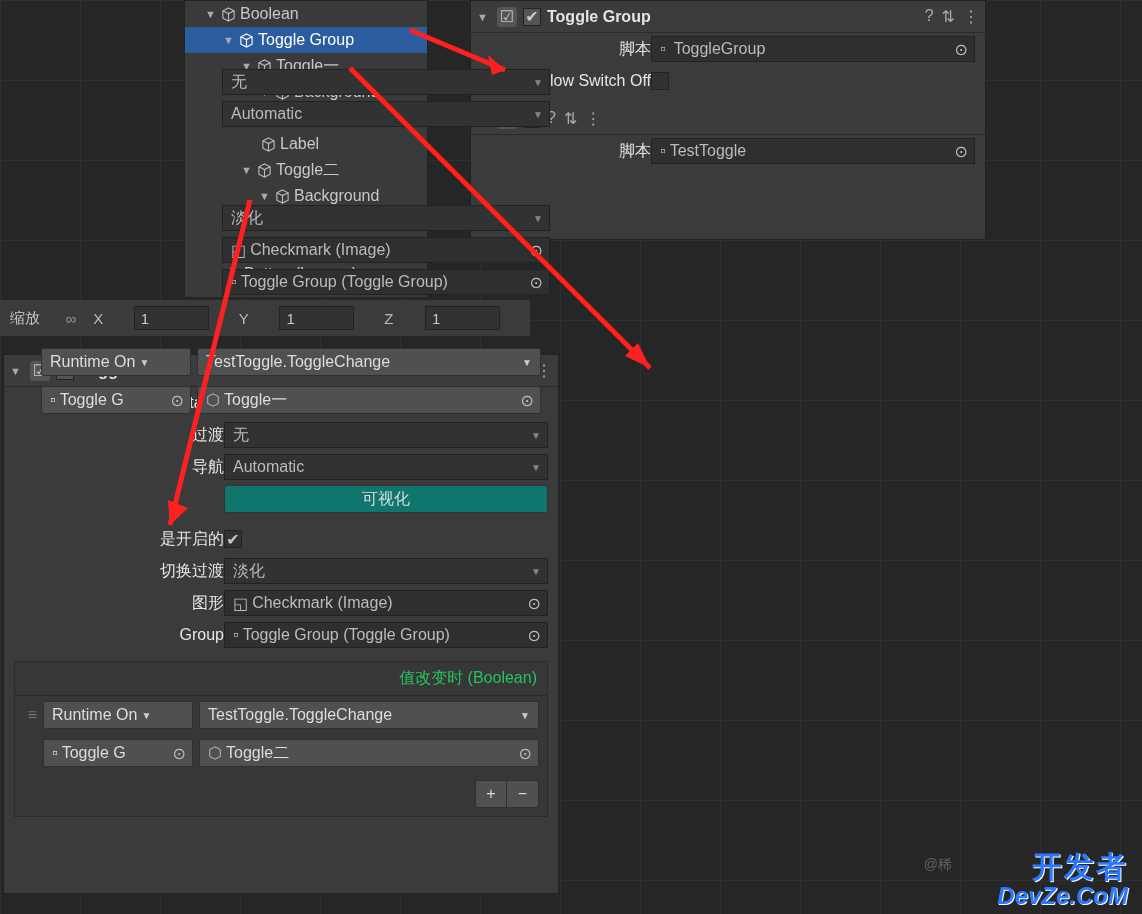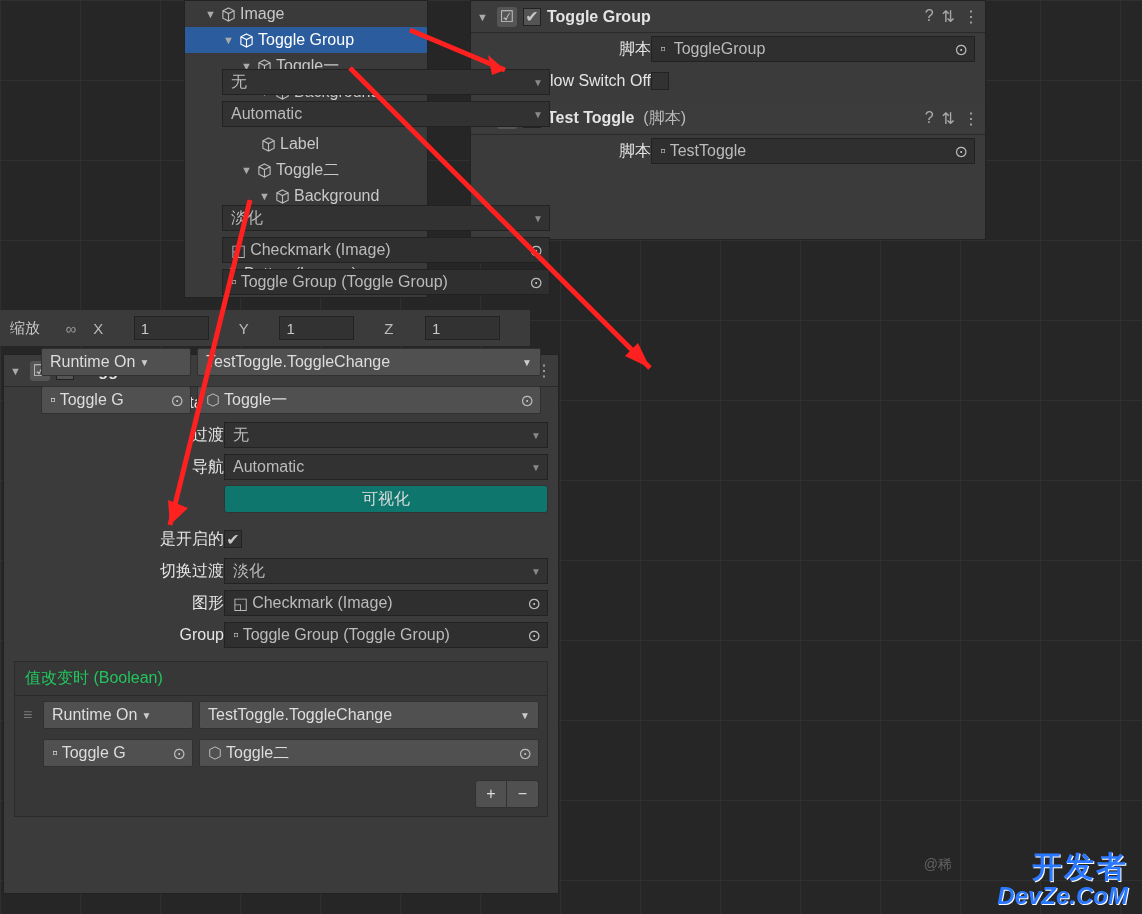--- a/index.html
+++ b/index.html
@@ -37,31 +37,31 @@
 .fieldbox { flex:1; height:26px; background:#323232; border:1px solid #222; display:flex; align-items:center; padding:0 8px; color:#bbb; position:relative; }
 .fieldbox .dd { position:absolute; right:6px; color:#888; font-size:10px; }
 .fieldbox.ref { background:#2f2f2f; }
 .btnwide { flex:1; height:28px; background:#0f766e; border:1px solid #333; border-radius:3px; display:flex; align-items:center; justify-content:center; color:#ddd; cursor:pointer; }
 .cbsmall { width:18px; height:18px; background:#323232; border:1px solid #222; display:flex; align-items:center; justify-content:center; }
 
 
 #rtop { left:470px; top:0; width:516px; height:240px; }
 
 
-.midstrip { position:absolute; left:0; top:310px; width:530px; height:36px; background:#3b3b3b; display:flex; align-items:center; padding-left:10px; font-size:15px; }
+.midstrip { position:absolute; left:0; top:300px; width:530px; height:36px; background:#3b3b3b; display:flex; align-items:center; padding-left:10px; font-size:15px; }
 .midstrip .sl { width:44px; color:#bbb; }
 .midstrip .numbox { width:80px; height:24px; background:#323232; border:1px solid #222; display:flex; align-items:center; padding:0 6px; margin-right:30px; }
 
 
 #linsp { left:3px; top:354px; width:556px; height:540px; }
 
 #rinsp { left:572px; top:282px; width:562px; height:560px; border:2px solid #4285f0; border-radius:2px; background:#3b3b3b; }
 
 
-.evbox { margin:10px; border:1px solid #2a2a2a; background:#373737; }
+.evbox { margin:10px; border:1px solid #2a2a2a; background:#373737;text-align:right; }
 .evhead { padding:6px 10px; color:#22c55e; border-bottom:1px solid #2a2a2a; }
 .evrow { display:flex; align-items:center; padding:5px 8px; gap:6px; }
 .dragh { color:#777; width:14px; }
 .evcell { height:28px; background:#505050; border:1px solid #303030; display:flex; align-items:center; padding:0 8px; color:#ddd; position:relative; border-radius:2px; }
 .evcell .dd { margin-left:4px; color:#ccc; font-size:10px; }
 .target { position:absolute; right:6px; color:#bbb; }
 .evfoot { display:flex; justify-content:flex-end; padding:8px; gap:0; }
 .sqbtn { width:32px; height:28px; background:#505050; border:1px solid #303030; display:flex; align-items:center; justify-content:center; color:#ddd; cursor:pointer; }
 .sqbtn:first-child{border-radius:3px 0 0 3px;} .sqbtn:last-child{border-radius:0 3px 3px 0;border-left:none;}
 
@@ -82,21 +82,21 @@
 <div class="mainbg"></div>
 
 <div id="hier" class="panel">
   <div class="tree-row ind1">
     <span class="fold">▼</span>
     <span class="cube">
         <svg viewBox="0 0 16 16">
           <path fill="none" stroke="#bbb" stroke-width="1.2" d="M8 1l6 3v8l-6 3-6-3V4z M2 4l6 3 6-3 M8 7v8"></path>
         </svg>
       </span>
-    <span class="tree-label">Image</span>
+    <span class="tree-label">Boolean</span>
   </div>
   <div class="tree-row ind2 sel">
     <span class="fold">▼</span>
     <span class="cube">
         <svg viewBox="0 0 16 16">
           <path fill="none" stroke="#fff" stroke-width="1.2" d="M8 1l6 3v8l-6 3-6-3V4z M2 4l6 3 6-3 M8 7v8"></path>
         </svg>
       </span>
     <span class="tree-label">Toggle Group</span>
   </div>
@@ -196,21 +196,20 @@
   </div>
   <div class="proprow tight">
     <span class="lbl">Allow Switch Off</span>
     <span class="cbsmall"></span>
   </div>
   <div style="height:6px"></div>
   <div class="chead">
     <span class="fold">▼</span>
     <span class="icon">#</span>
     <span class="cb">✔</span>
-    <span class="ttl"><span>Test Toggle</span>&nbsp;&nbsp;<span class="sub">(脚本)</span></span>
     <span class="hicons">
       <span class="hicon">?</span>
       <span class="hicon">⇅</span>
       <span class="hicon">⋮</span>
     </span>
   </div>
   <div class="proprow tight">
     <span class="lbl">脚本</span>
     <div class="fieldbox ref">▫ <span style="margin-left:4px">TestToggle</span><span class="target">⊙</span></div>
   </div>

